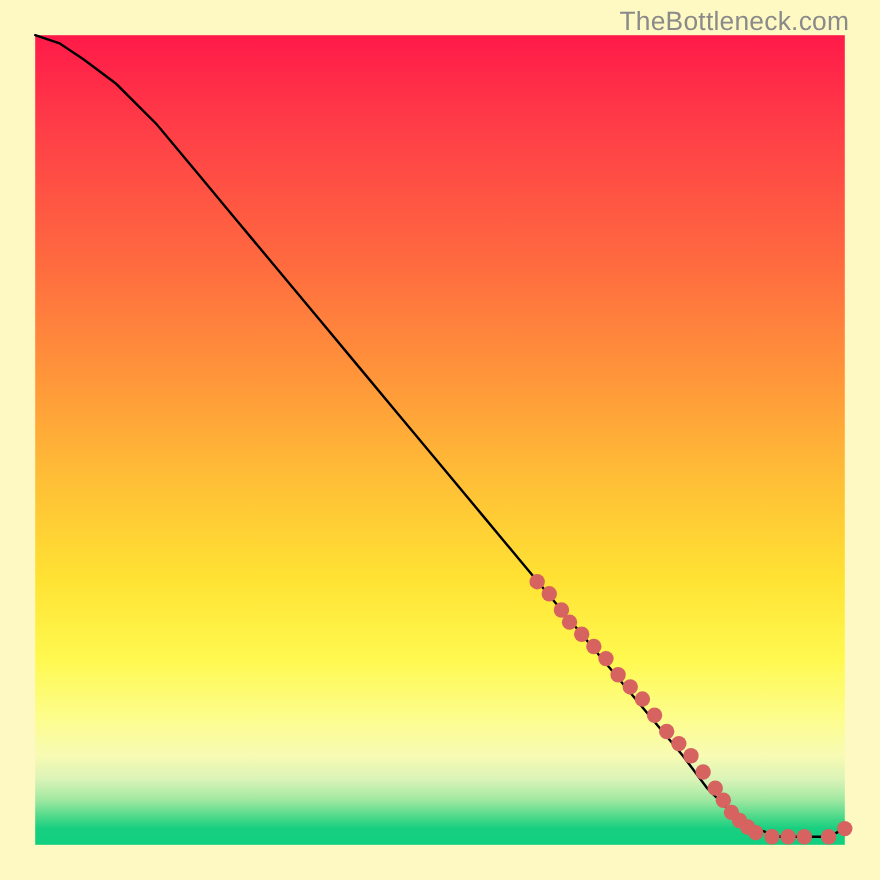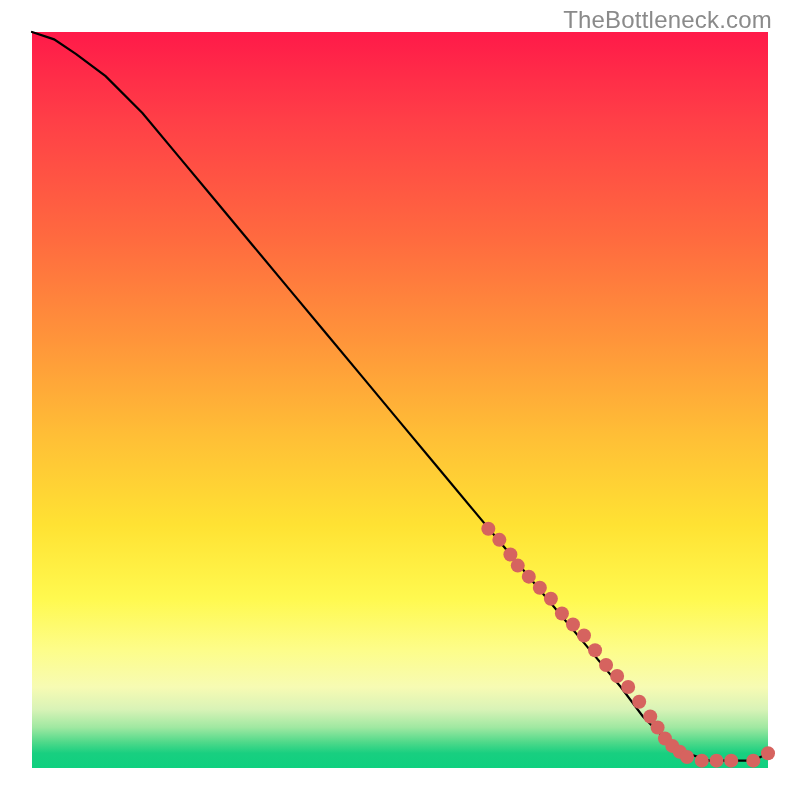--- a/index.html
+++ b/index.html
@@ -10,21 +10,21 @@
     background: #000;
     overflow: hidden;
     font-family: Arial, Helvetica, sans-serif;
   }
   .frame {
     position: absolute;
     top: 0;
     left: 0;
     width: 800px;
     height: 800px;
-    background: #ffffff;
+    background: #fef9c3;
   }
   .plot {
     position: absolute;
     top: 32px;
     left: 32px;
     width: 736px;
     height: 736px;
     
     background: linear-gradient(
       to bottom,

